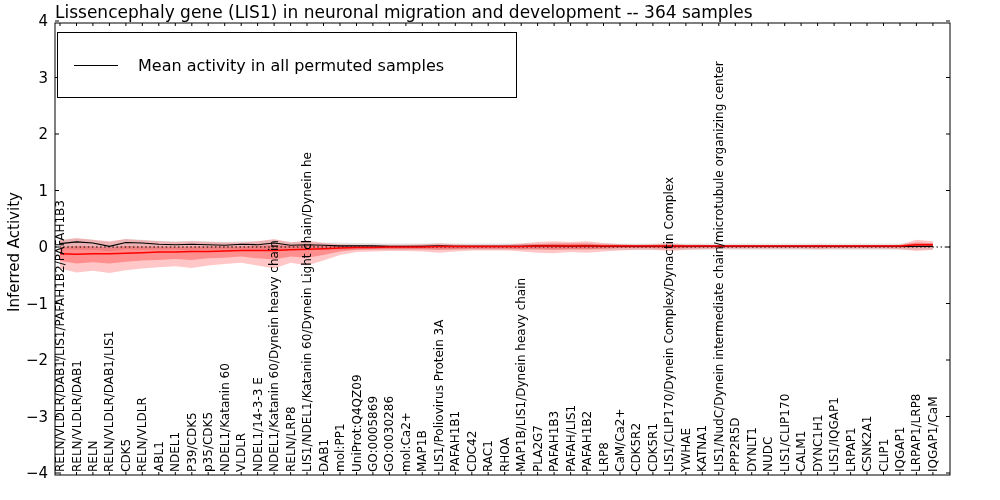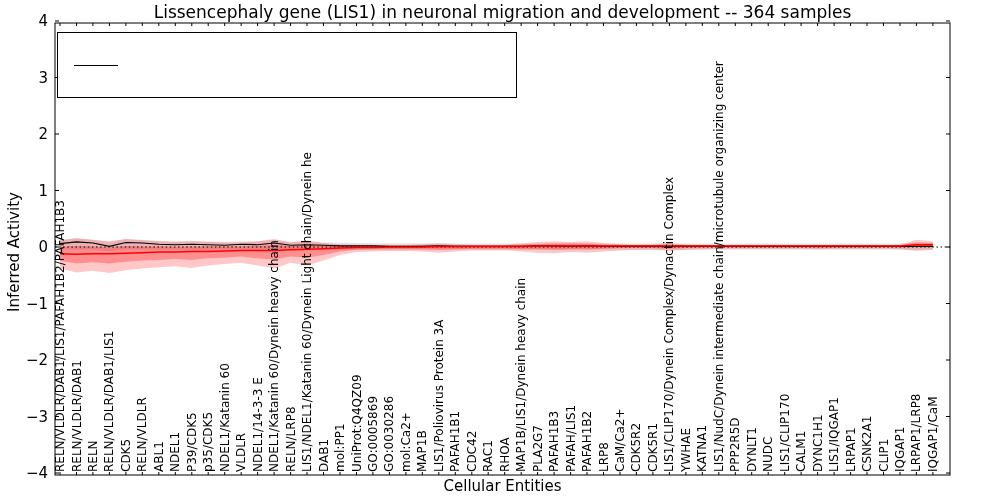--- a/index.html
+++ b/index.html
@@ -1,19 +1,19 @@
 <!DOCTYPE html>
 <html><head>
 <meta charset="utf-8">
 <style>
   html,body{margin:0;padding:0;background:#ffffff;}
   body{font-family:"DejaVu Sans","Liberation Sans",sans-serif;color:#000;}
   #figure{position:relative;width:1000px;height:500px;background:#ffffff;overflow:hidden;}
   #plot{position:absolute;left:0;top:0;width:1000px;height:500px;z-index:1;}
-  #chart-title{position:absolute;left:55px;top:2px;width:895px;text-align:center;
+  #chart-title{position:absolute;left:55px;top:2px;width:895px;text-align:left;
     font-size:17px;white-space:nowrap;z-index:3;}
   #ylabel{position:absolute;left:-46px;top:243px;width:120px;text-align:center;
     font-size:15px;transform:rotate(-90deg);z-index:3;}
   #xlabel{position:absolute;left:55px;top:477px;width:895px;text-align:center;
     font-size:15px;z-index:3;}
   #yticks{position:absolute;left:0;top:0;z-index:3;}
   .ytick{position:absolute;left:14px;width:34px;text-align:right;font-size:15px;line-height:18px;}
   #xlabels{position:absolute;left:0;top:0;z-index:2;}
   .xlab{position:absolute;top:472px;transform:rotate(-90deg);transform-origin:0 0;
     white-space:nowrap;font-size:12px;line-height:14px;}
@@ -157,21 +157,20 @@
       <line x1="883.5" x2="883.5" y1="475" y2="472" stroke="#000" stroke-width="1"></line>
       <line x1="900" x2="900" y1="23" y2="26" stroke="#000" stroke-width="1"></line>
       <line x1="900" x2="900" y1="475" y2="472" stroke="#000" stroke-width="1"></line>
       <line x1="916.4" x2="916.4" y1="23" y2="26" stroke="#000" stroke-width="1"></line>
       <line x1="916.4" x2="916.4" y1="475" y2="472" stroke="#000" stroke-width="1"></line>
       <line x1="932.9" x2="932.9" y1="23" y2="26" stroke="#000" stroke-width="1"></line>
       <line x1="932.9" x2="932.9" y1="475" y2="472" stroke="#000" stroke-width="1"></line>
     </svg>
   <div id="chart-title">Lissencephaly gene (LIS1) in neuronal migration and development -- 364 samples</div>
   <div id="ylabel">Inferred Activity</div>
-  <div id="xlabel">Cellular Entities</div>
   <div id="yticks">
       <div class="ytick" style="top: 12px;">4</div>
       <div class="ytick" style="top: 68.5px;">3</div>
       <div class="ytick" style="top: 125px;">2</div>
       <div class="ytick" style="top: 181.5px;">1</div>
       <div class="ytick" style="top: 238px;">0</div>
       <div class="ytick" style="top: 294.5px;">−1</div>
       <div class="ytick" style="top: 351px;">−2</div>
       <div class="ytick" style="top: 407.5px;">−3</div>
       <div class="ytick" style="top: 464px;">−4</div>
@@ -228,15 +227,16 @@
       <div class="xlab" style="left: 843.6px;">LRPAP1</div>
       <div class="xlab" style="left: 860px;">CSNK2A1</div>
       <div class="xlab" style="left: 876.5px;">CLIP1</div>
       <div class="xlab" style="left: 893px;">IQGAP1</div>
       <div class="xlab" style="left: 909.4px;">LRPAP1/LRP8</div>
       <div class="xlab" style="left: 925.9px;">IQGAP1/CaM</div>
     </div>
   <div id="legend">
     <div class="legend-row">
       <span class="legend-line" style="border-top-color: rgb(0, 0, 0);"></span>
+      <span class="legend-text">Mean activity in all permuted samples</span>
     </div>
   </div>
 </div>
 
 </body></html>

